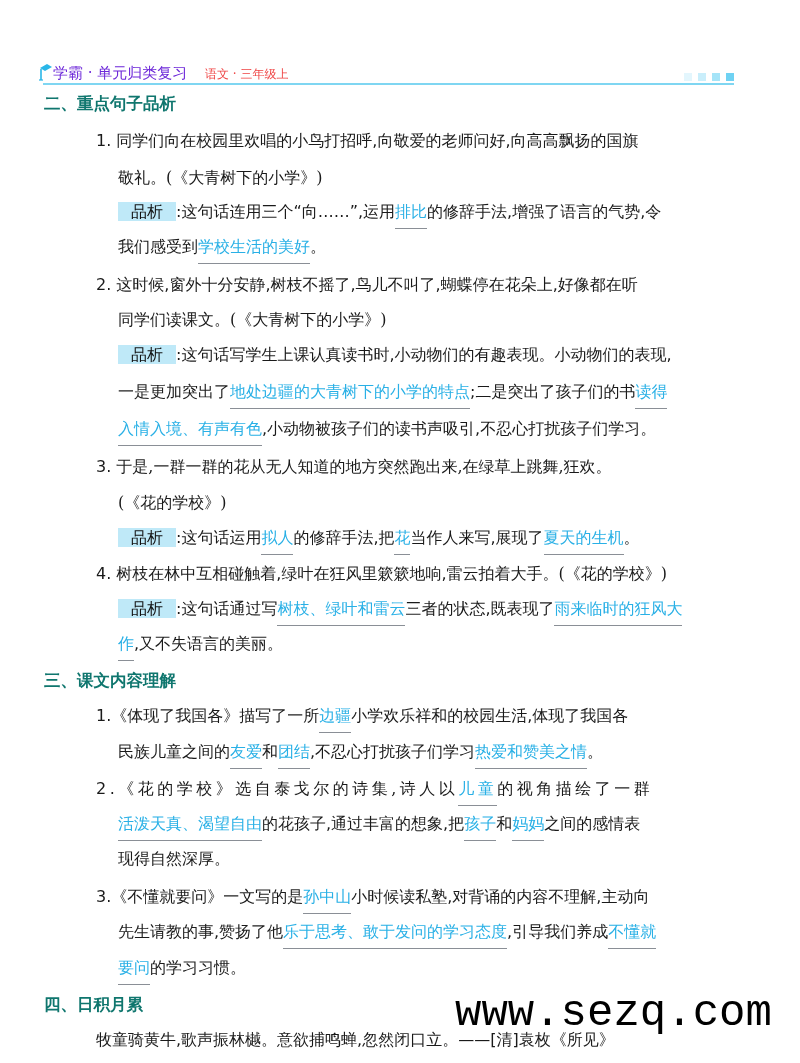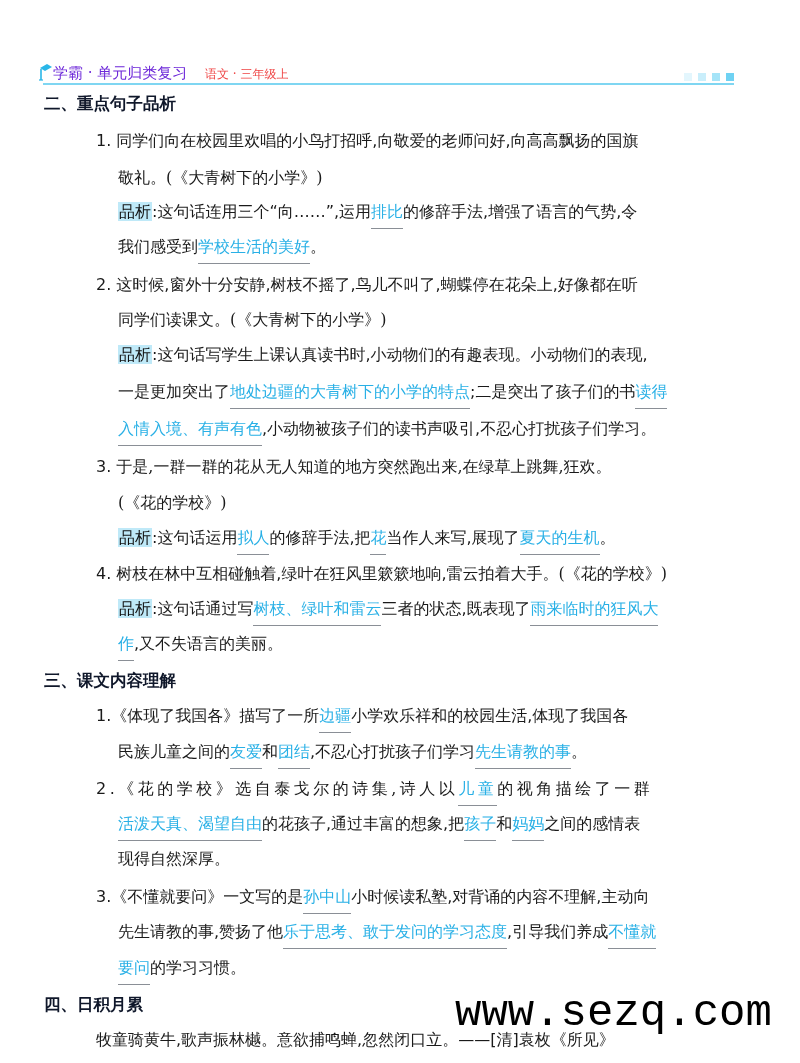--- a/index.html
+++ b/index.html
@@ -25,35 +25,35 @@
   .header .rule {
     position: absolute; left: 5px; right: 0; top: 21px; height: 2px; background: #7fd6f2;
   }
   .header .squares {
     position: absolute; right: 0; top: 11px; display: flex; gap: 6px;
   }
   .header .squares span { width: 8px; height: 8px; display: block; }
 
   .h2 {
     position: absolute; left: 44px; font-size: 16.5px; font-weight: bold;
-    font-family: "DejaVu Sans", sans-serif; color: #0f172a; white-space: nowrap;
+    font-family: "DejaVu Sans", sans-serif; color: #0f766e; white-space: nowrap;
   }
   .line {
     position: absolute; font-size: 16px; white-space: nowrap; line-height: 22px;
     font-family: "DejaVu Sans", sans-serif; color: #1a1a1a;
   }
   .ind { left: 118px; }
   .src { font-family: "DejaVu Serif", serif; margin-top: 20px; }
   .ans {
     color: #29b0e6;
     border-bottom: 1.5px solid #8a8f96;
     padding-bottom: 7px;
   }
   .tag {
-    background: #bfe9f8; color: #111; padding: 0 1px;
+    background: #bfe9f8; color: #111; padding: 0 13px;
   }
   .wm {
     position: absolute; left: 455px; top: 988px; font-size: 44px;
     font-family: Liberation Mono, monospace; color: #000000; letter-spacing: 0px;
     white-space: nowrap;
   }
 </style>
 </head>
 <body>
 
@@ -128,21 +128,21 @@
 <div class="line ind" style="top:633px">
   <span class="ans">作</span><span>,又不失语言的美丽。</span>
 </div>
 
 <div class="h2" style="top:670px">三、课文内容理解</div>
 
 <div class="line" style="top:705px;left:96px">
   <span>1.</span><span>《体现了我国各》描写了一所</span><span class="ans">边疆</span><span>小学欢乐祥和的校园生活,体现了我国各</span>
 </div>
 <div class="line ind" style="top:741px">
-  <span>民族儿童之间的</span><span class="ans">友爱</span><span>和</span><span class="ans">团结</span><span>,不忍心打扰孩子们学习</span><span class="ans">先生请教的事</span><span>。</span>
+  <span>民族儿童之间的</span><span class="ans">友爱</span><span>和</span><span class="ans">团结</span><span>,不忍心打扰孩子们学习</span><span class="ans">热爱和赞美之情</span><span>。</span>
 </div>
 
 <div class="line" style="top:778px;left:96px;letter-spacing:3.5px">
   <span>2.</span><span class="src">《花的学校》选自泰戈尔的诗集,诗人以</span><span class="ans">儿童</span><span class="src">的视角描绘了一群</span>
 </div>
 <div class="line ind" style="top:813px">
   <span class="ans">活泼天真、渴望自由</span><span>的花孩子,通过丰富的想象,把</span><span class="ans">孩子</span><span>和</span><span class="ans">妈妈</span><span>之间的感情表</span>
 </div>
 <div class="line ind" style="top:848px">
   <span>现得自然深厚。</span>

